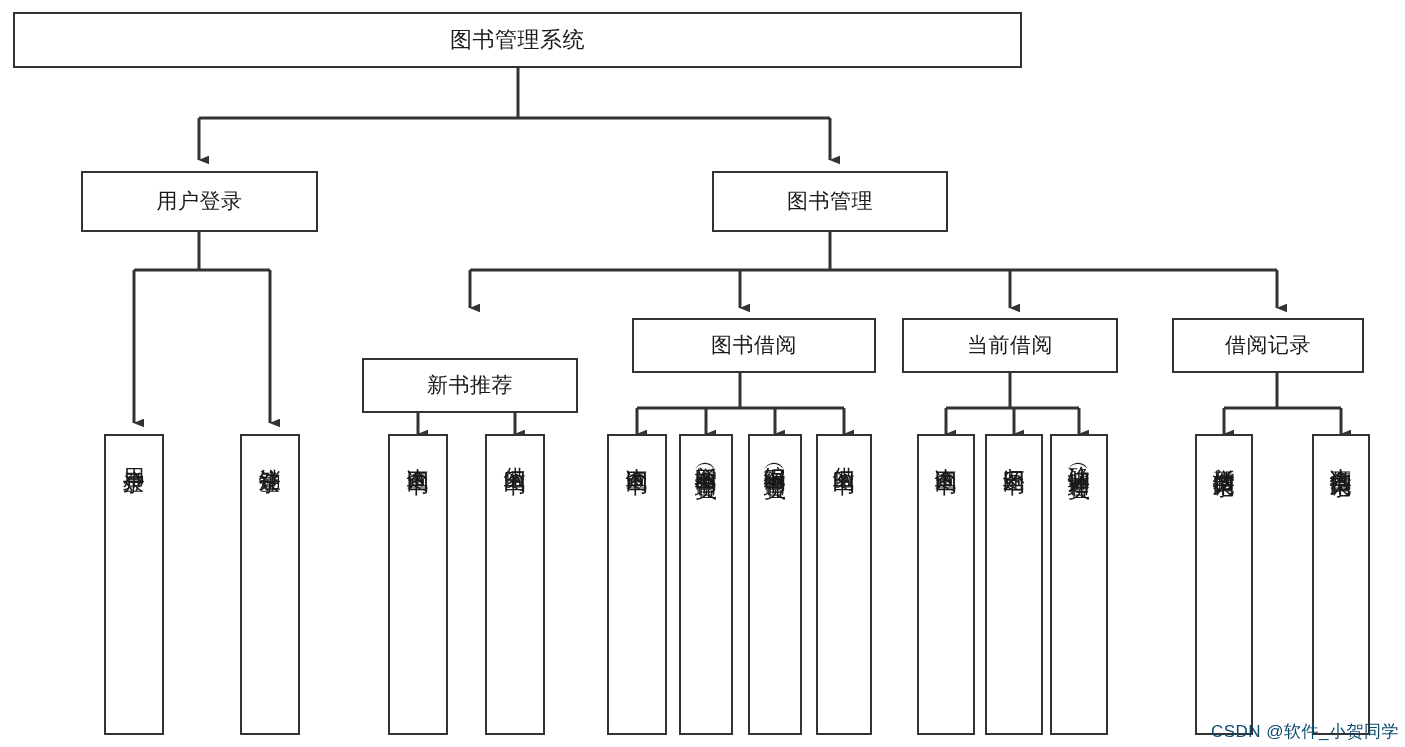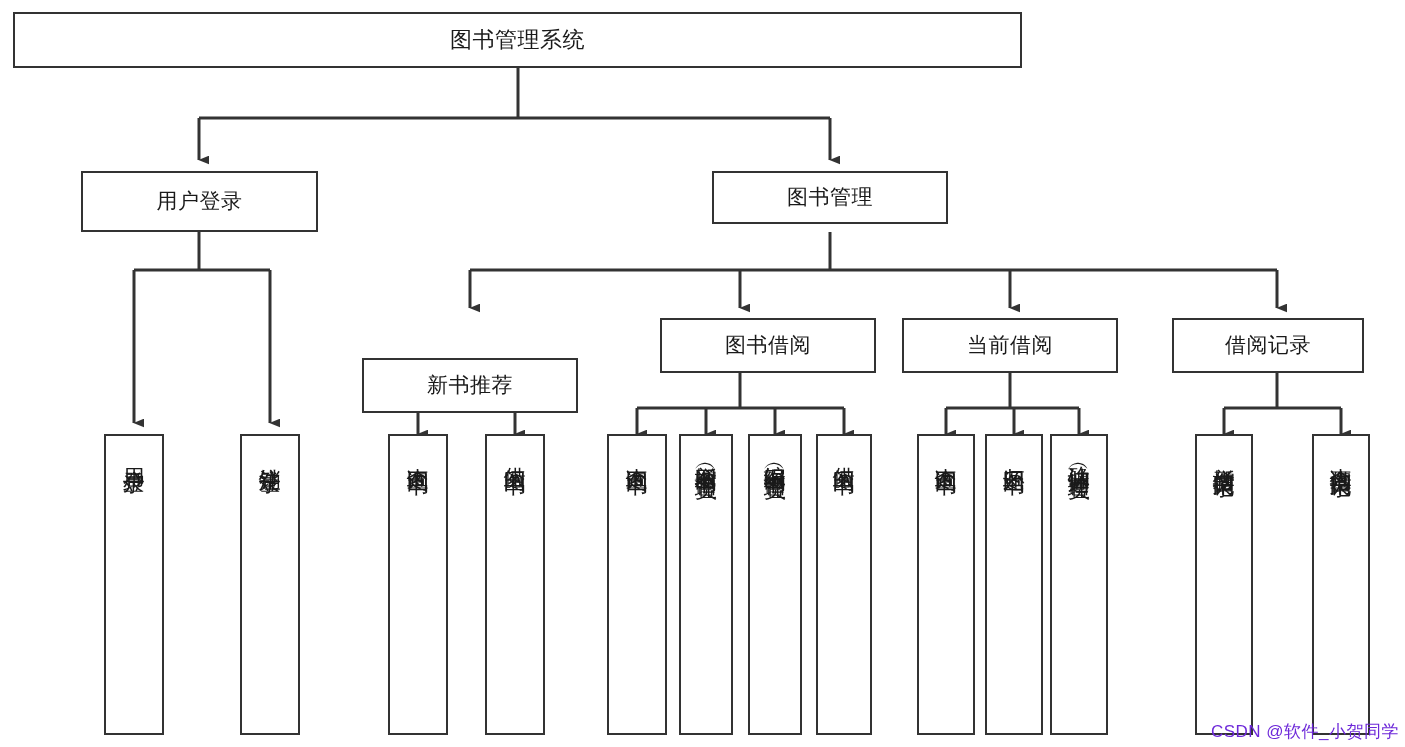--- a/index.html
+++ b/index.html
@@ -65,21 +65,21 @@
     margin-top: 4px;
   }
   .node.v.tall .lbl {
     margin-top: 2px;
   }
   .watermark {
     position: absolute;
     right: 6px;
     bottom: 4px;
     font-size: 17px;
-    color: #6d28d9;
+    color: #0c4a6e;
     letter-spacing: 0.5px;
     white-space: nowrap;
     user-select: none;
   }
 </style>
 </head>
 <body>
 
 <div id="canvas">
 
@@ -135,28 +135,28 @@
     </g>
   </svg>
 
   <div class="node h root" style="left:13px; top:12px; width:1009px; height:56px;">
     <span class="lbl">图书管理系统</span>
   </div>
 
   <div class="node h" style="left:81px; top:171px; width:237px; height:61px;">
     <span class="lbl">用户登录</span>
   </div>
-  <div class="node h" style="left:712px; top:171px; width:236px; height:53px;">
+  <div class="node h" style="left:712px; top:171px; width:236px; height:61px;">
     <span class="lbl">图书管理</span>
   </div>
 
   <div class="node h" style="left:362px; top:318px; width:216px; height:55px;margin-top:40px;">
     <span class="lbl">新书推荐</span>
   </div>
-  <div class="node h" style="left:660px; top:318px; width:216px; height:55px;">
+  <div class="node h" style="left:632px; top:318px; width:244px; height:55px;">
     <span class="lbl">图书借阅</span>
   </div>
   <div class="node h" style="left:902px; top:318px; width:216px; height:55px;align-items:center;">
     <span class="lbl">当前借阅</span>
   </div>
   <div class="node h" style="left:1172px; top:318px; width:192px; height:55px;">
     <span class="lbl">借阅记录</span>
   </div>
 
   <div class="node v" style="left:104px; top:434px; width:60px; height:301px;">

